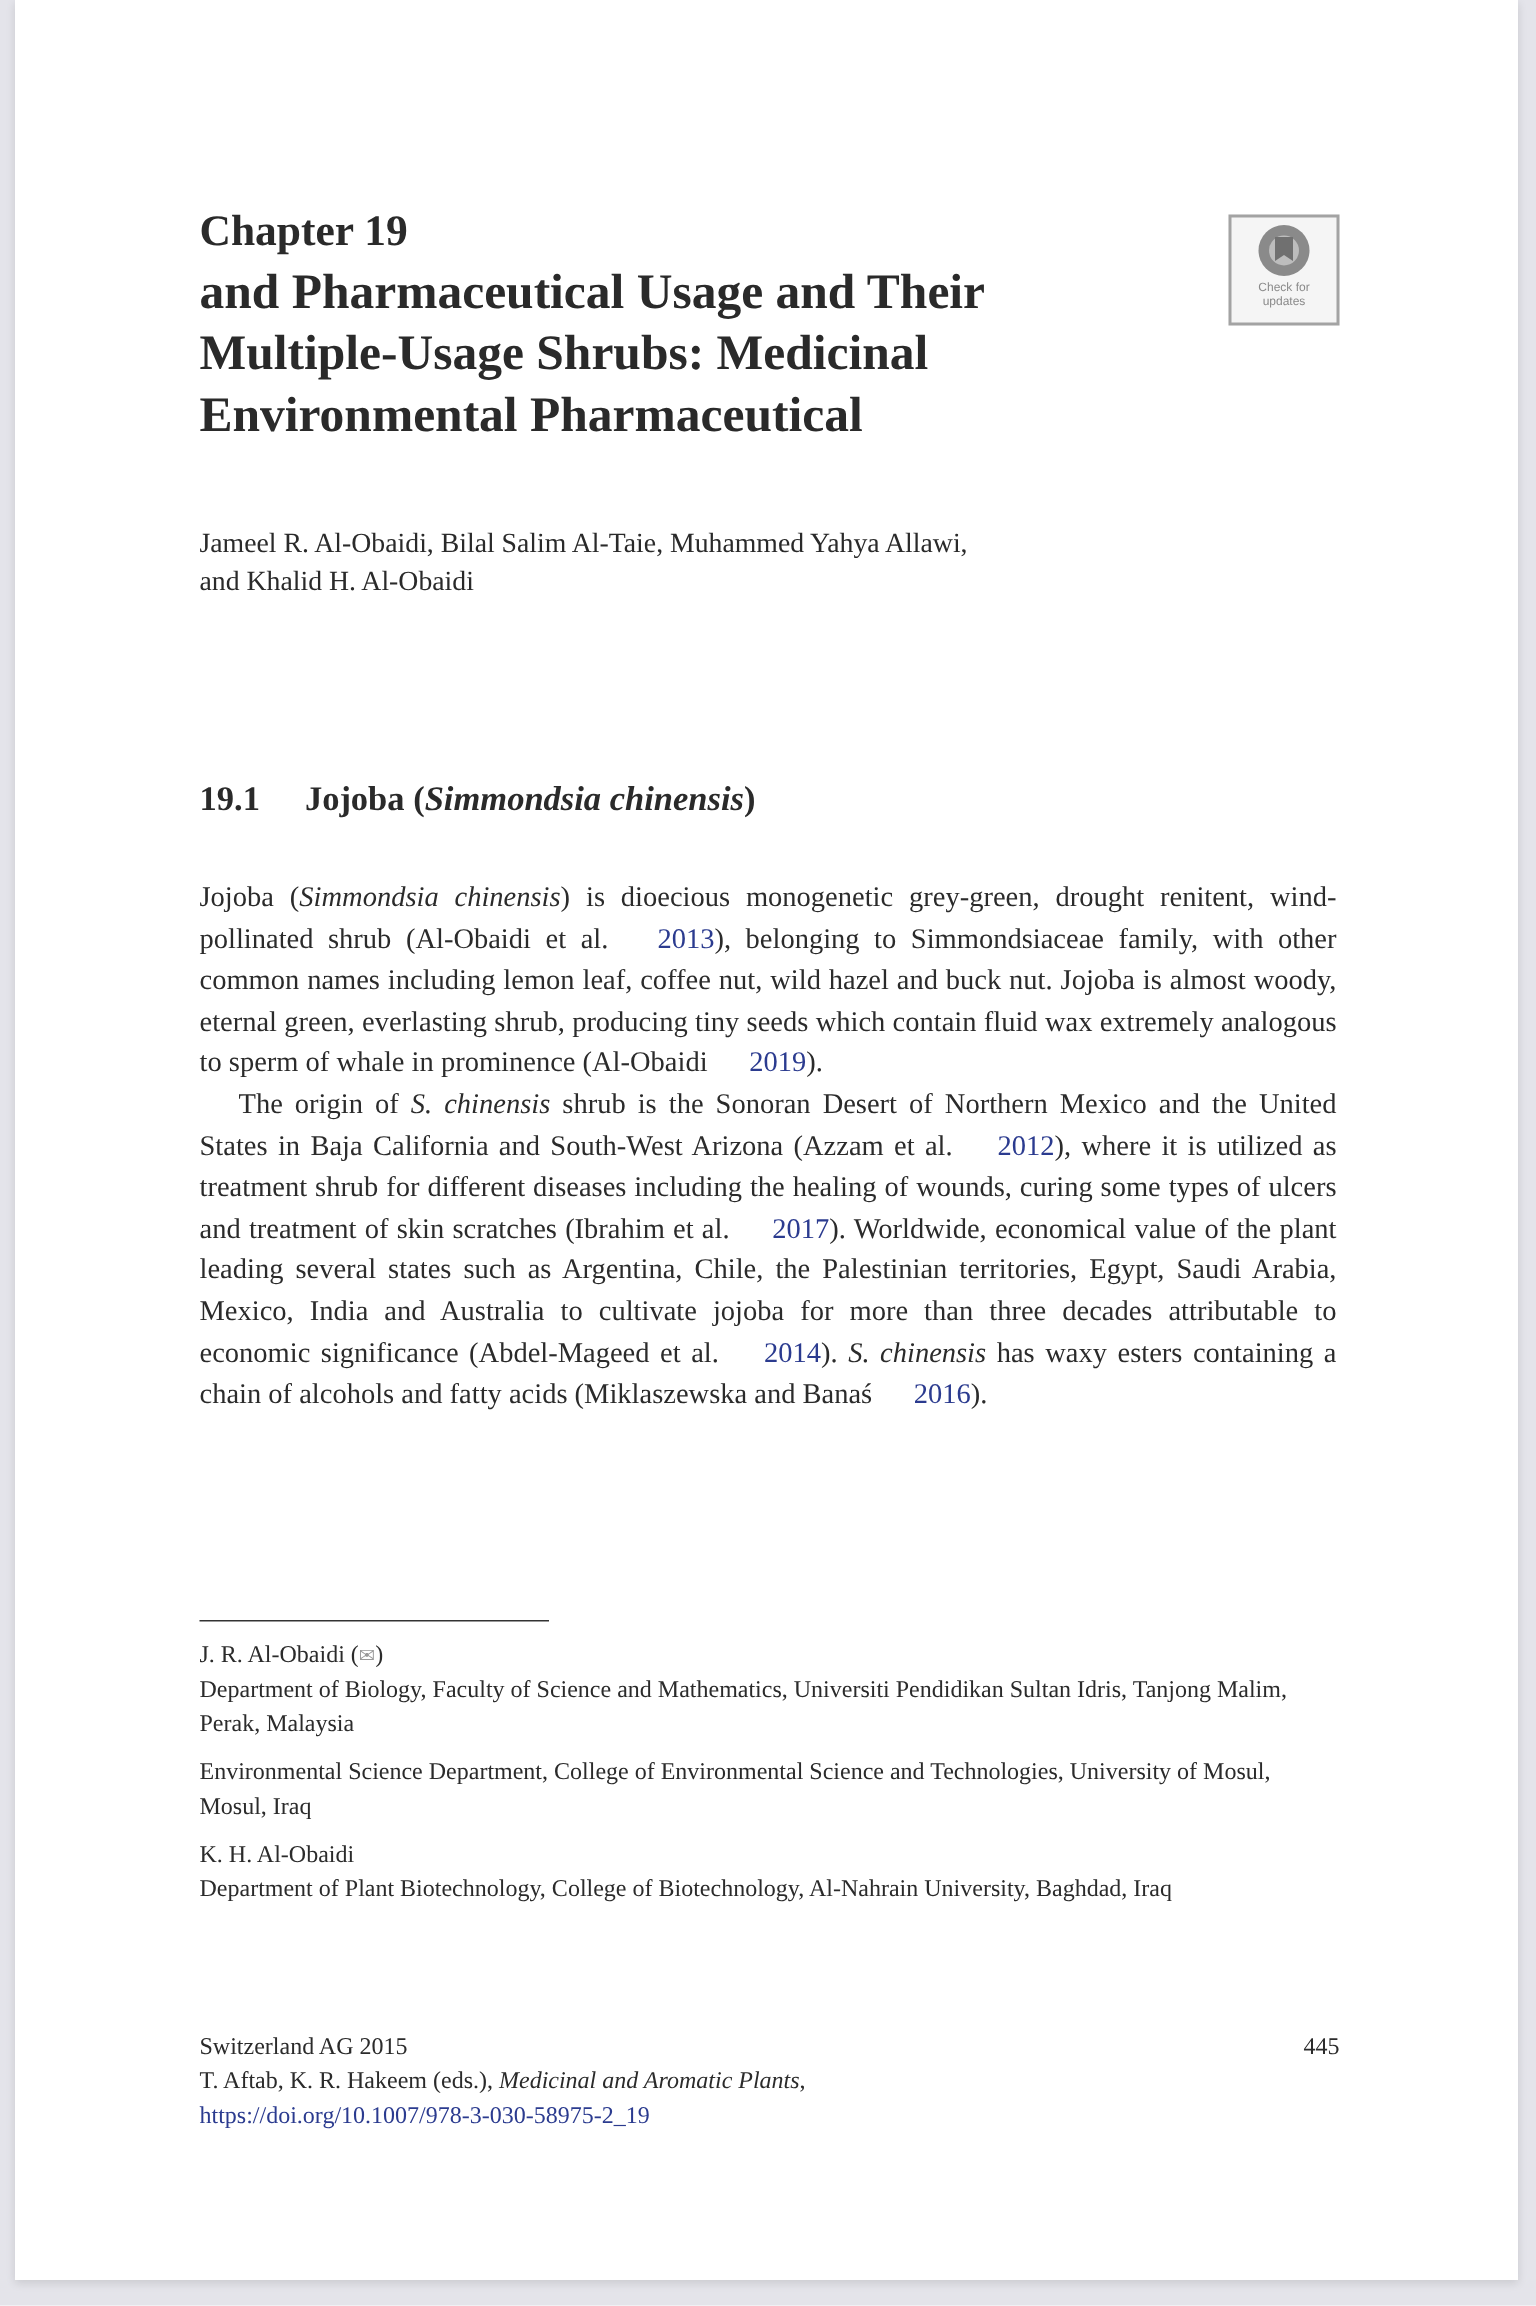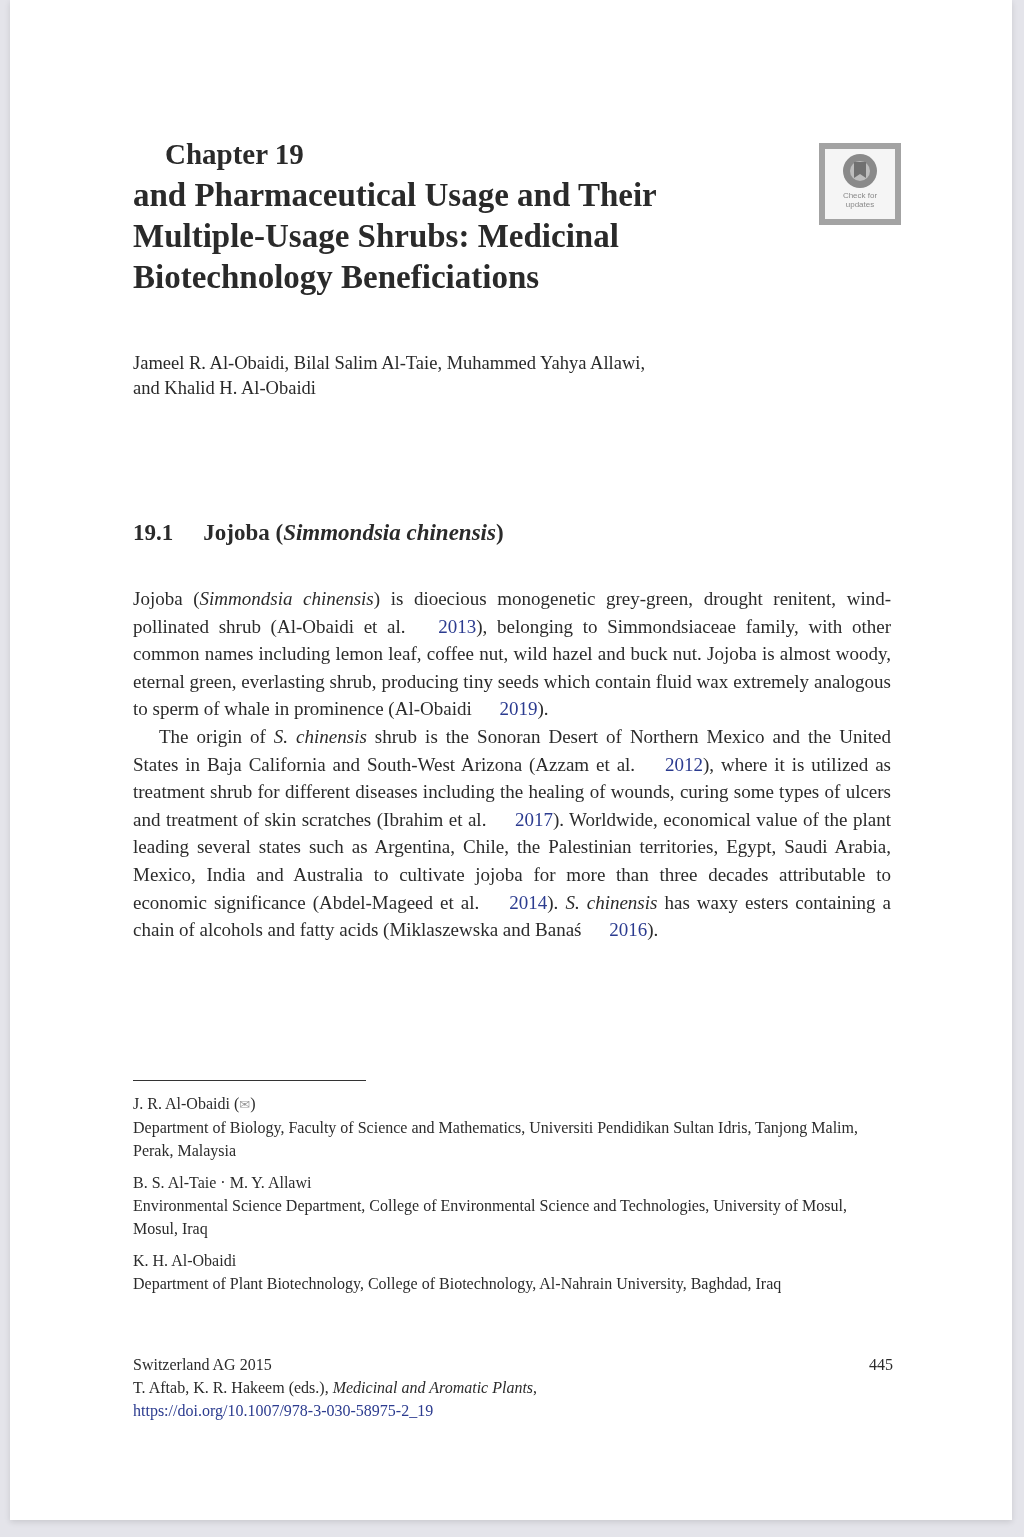--- a/index.html
+++ b/index.html
@@ -13,30 +13,30 @@
   }
   .page {
     position: absolute;
     left: 10px; top: 0;
     width: 1002px; height: 1520px;
     background: #ffffff;
     box-shadow: 0 2px 6px rgba(0,0,0,0.12);
   }
   .chapter-label {
     position: absolute; left: 123px; top: 138px;
-    font-size: 29px; font-weight: bold; color: #2a2a2a; margin-left: 32px;
+    font-size: 29px; font-weight: bold; color: #2a2a2a;
   }
   .chapter-title {
     position: absolute; left: 123px; top: 175px; width: 640px;
     font-size: 33px; font-weight: bold; line-height: 41px; color: #2a2a2a;
   }
   .check-updates {
     position: absolute; left: 809px; top: 143px;
     width: 70px; height: 70px;
-    background: #f5f5f5; border: 6px solid #a3a3a3;
+    background: #f5f5f5; border: 2px solid #a3a3a3;
     display: flex; flex-direction: column; align-items: center;
   }
   .check-updates .badge {
     margin-top: 5px; width: 34px; height: 34px; border-radius: 50%;
     background: #8a8a8a; position: relative;
   }
   .check-updates .badge::before {
     content: ""; position: absolute; left: 7px; top: 7px;
     width: 20px; height: 20px; border-radius: 50%; background: #bdbdbd;
   }
@@ -85,21 +85,21 @@
 </style>
 </head>
 <body>
 
 <div class="page">
 
   <div class="chapter-label">Chapter 19</div>
   <div class="chapter-title">
     <div>and Pharmaceutical Usage and Their</div>
     <div>Multiple-Usage Shrubs: Medicinal</div>
-    <div>Biotechnology Beneficiations</div>
+    <div>Environmental Pharmaceutical</div>
   </div>
 
   <div class="check-updates">
     <div class="badge"></div>
     <div class="txt">
       <div>Check for</div>
       <div>updates</div>
     </div>
   </div>
 
@@ -122,21 +122,20 @@
   </div>
 
   <div class="fn-rule"></div>
 
   <div class="affils">
     <div class="affil">
       <span class="name"><span>J. R. Al-Obaidi (</span><span style="color:#999;font-size:13px;">✉</span><span>)</span></span>
       <span>Department of Biology, Faculty of Science and Mathematics, Universiti Pendidikan Sultan Idris, Tanjong Malim, Perak, Malaysia</span>
     </div>
     <div class="affil">
-      <span class="name">B. S. Al-Taie · M. Y. Allawi</span>
       <span>Environmental Science Department, College of Environmental Science and Technologies, University of Mosul, Mosul, Iraq</span>
     </div>
     <div class="affil">
       <span class="name">K. H. Al-Obaidi</span>
       <span>Department of Plant Biotechnology, College of Biotechnology, Al-Nahrain University, Baghdad, Iraq</span>
     </div>
   </div>
 
   <div class="copyright">
     <span class="pagenum">445</span>

